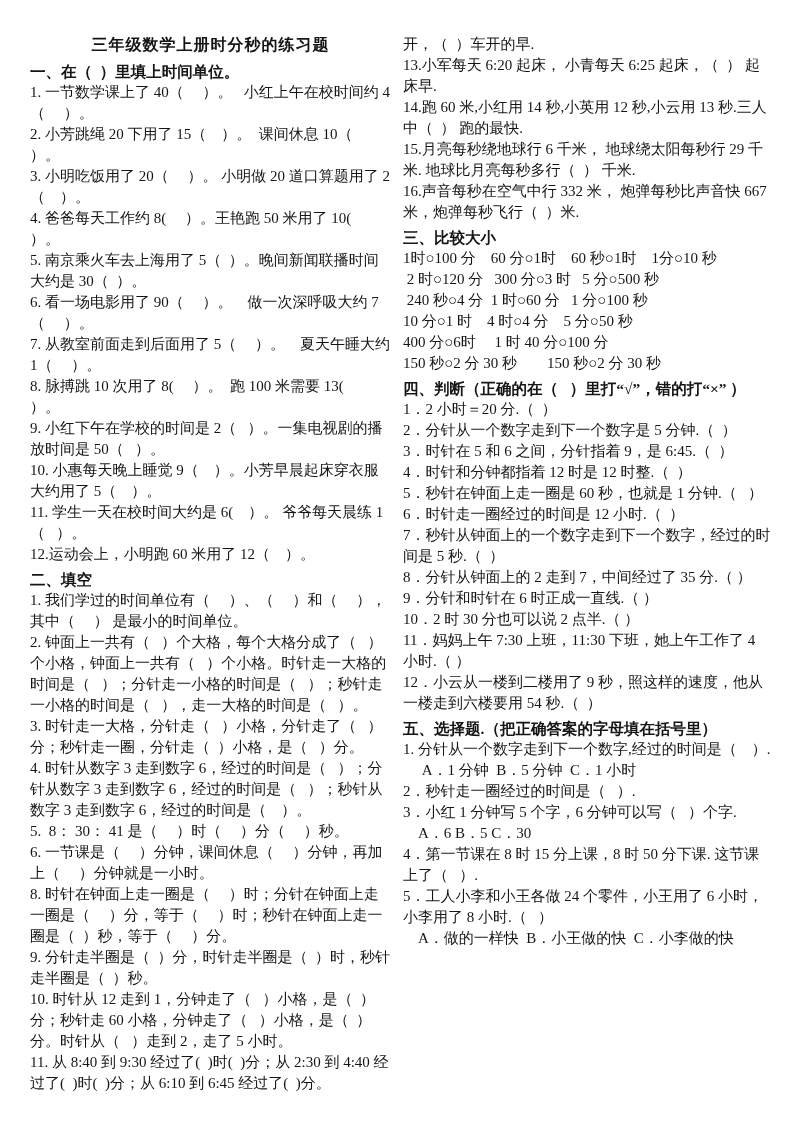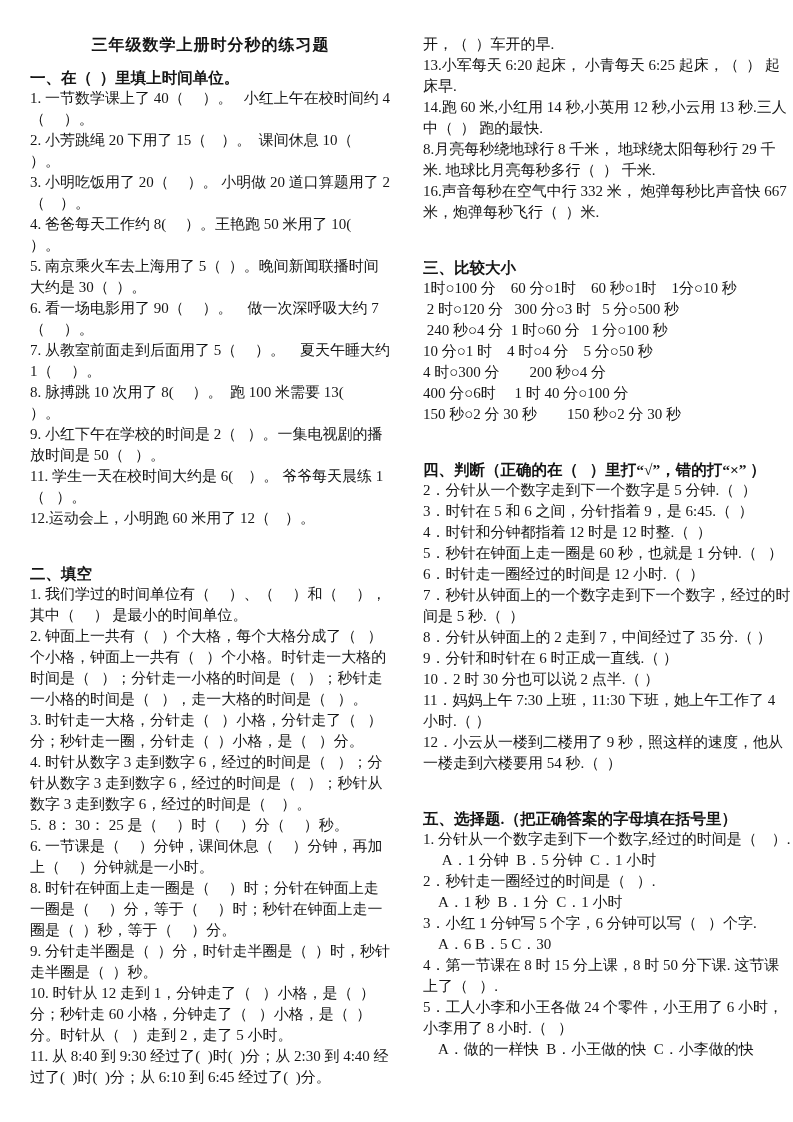--- a/index.html
+++ b/index.html
@@ -8,21 +8,21 @@
     background: #ffffff;
   }
   .page {
     position: relative;
     width: 793px;
     height: 1122px;
     box-sizing: border-box;
     background: #ffffff;
     padding: 34px 22px 16px 30px;
     display: flex;
-    gap: 32px;
+    gap: 12px;
     overflow: hidden;
     font-family: "Liberation Serif", "DejaVu Serif", serif;
     font-size: 15px;
     line-height: 21px;
     color: #151515;
   }
   .col {
     box-sizing: border-box;
   }
   .col-left  { width: 361px; flex: 0 0 361px; }
@@ -33,84 +33,84 @@
   }
   .block.title {
     text-align: center;
     font-weight: bold;
     font-size: 16px;
     letter-spacing: 1px;
   }
   .block.h {
     font-weight: bold;
     font-size: 15.5px;
-    margin-top: 34px;
+    margin-top: 4px;
   }
-  .block.title + .block.h { margin-top: 12px; }
+  .block.title + .block.h { margin-top: 6px; }
 </style>
 </head>
 <body>
 
 <div class="page">
   <div class="col col-left">
       <div class="block title">三年级数学上册时分秒的练习题</div>
       <div class="block h">一、在（  ）里填上时间单位。</div>
       <div class="block p">1. 一节数学课上了 40（     ）。   小红上午在校时间约 4（     ）。</div>
       <div class="block p">2. 小芳跳绳 20 下用了 15（    ）。  课间休息 10（     ）。</div>
       <div class="block p">3. 小明吃饭用了 20（     ）。 小明做 20 道口算题用了 2（    ）。</div>
       <div class="block p">4. 爸爸每天工作约 8(     ）。王艳跑 50 米用了 10(    ）。</div>
       <div class="block p">5. 南京乘火车去上海用了 5（  ）。晚间新闻联播时间大约是 30（  ）。</div>
       <div class="block p">6. 看一场电影用了 90（     ）。    做一次深呼吸大约 7（     ）。</div>
       <div class="block p">7. 从教室前面走到后面用了 5（     ）。    夏天午睡大约 1（     ）。</div>
       <div class="block p">8. 脉搏跳 10 次用了 8(     ）。  跑 100 米需要 13(     ）。</div>
       <div class="block p">9. 小红下午在学校的时间是 2（   ）。一集电视剧的播放时间是 50（   ）。</div>
+      <div class="block p">10. 小惠每天晚上睡觉 9（    ）。小芳早晨起床穿衣服大约用了 5（    ）。</div>
       <div class="block p">11. 学生一天在校时间大约是 6(    ）。 爷爷每天晨练 1（   ）。</div>
       <div class="block p">12.运动会上，小明跑 60 米用了 12（    ）。</div>
       <div class="block h">二、填空</div>
       <div class="block p">1. 我们学过的时间单位有（     ）、（     ）和（     ），其中（     ） 是最小的时间单位。</div>
       <div class="block p">2. 钟面上一共有（   ）个大格，每个大格分成了（   ）个小格，钟面上一共有（   ）个小格。时针走一大格的时间是（   ）；分针走一小格的时间是（   ）；秒针走一小格的时间是（   ），走一大格的时间是（   ）。</div>
       <div class="block p">3. 时针走一大格，分针走（   ）小格，分针走了（   ）分；秒针走一圈，分针走（  ）小格，是（   ）分。</div>
       <div class="block p">4. 时针从数字 3 走到数字 6，经过的时间是（   ）；分针从数字 3 走到数字 6，经过的时间是（   ）；秒针从数字 3 走到数字 6，经过的时间是（    ）。</div>
-      <div class="block p">5.  8： 30： 25 是（     ）时（     ）分（     ）秒。</div>
+      <div class="block p">5.  8： 30： 41 是（     ）时（     ）分（     ）秒。</div>
       <div class="block p">6. 一节课是（     ）分钟，课间休息（     ）分钟，再加上（     ）分钟就是一小时。</div>
       <div class="block p">8. 时针在钟面上走一圈是（     ）时；分针在钟面上走一圈是（     ）分，等于（     ）时；秒针在钟面上走一圈是（  ）秒，等于（     ）分。</div>
       <div class="block p">9. 分针走半圈是（  ）分，时针走半圈是（  ）时，秒针走半圈是（  ）秒。</div>
       <div class="block p">10. 时针从 12 走到 1，分钟走了（   ）小格，是（  ）分；秒针走 60 小格，分钟走了（   ）小格，是（  ）分。时针从（   ）走到 2，走了 5 小时。</div>
       <div class="block p">11. 从 8:40 到 9:30 经过了(  )时(  )分；从 2:30 到 4:40 经过了(  )时(  )分；从 6:10 到 6:45 经过了(  )分。</div>
     </div>
   <div class="col col-right">
       <div class="block p">开，（  ）车开的早.</div>
       <div class="block p">13.小军每天 6:20 起床， 小青每天 6:25 起床，（  ） 起床早.</div>
       <div class="block p">14.跑 60 米,小红用 14 秒,小英用 12 秒,小云用 13 秒.三人中（  ） 跑的最快.</div>
-      <div class="block p">8.月亮每秒绕地球行 8 千米， 地球绕太阳每秒行 29 千米. 地球比月亮每秒多行（  ） 千米.</div>
+      <div class="block p">15.月亮每秒绕地球行 6 千米， 地球绕太阳每秒行 29 千米. 地球比月亮每秒多行（  ） 千米.</div>
       <div class="block p">16.声音每秒在空气中行 332 米， 炮弹每秒比声音快 667 米，炮弹每秒飞行（  ）米.</div>
       <div class="block h">三、比较大小</div>
       <div class="block p">1时○100 分    60 分○1时    60 秒○1时    1分○10 秒</div>
       <div class="block p"> 2 时○120 分   300 分○3 时   5 分○500 秒</div>
       <div class="block p"> 240 秒○4 分  1 时○60 分   1 分○100 秒</div>
       <div class="block p">10 分○1 时    4 时○4 分    5 分○50 秒</div>
-      <div class="block p">4 时○300 分        200 秒○4 分</div>
       <div class="block p">400 分○6时     1 时 40 分○100 分</div>
       <div class="block p">150 秒○2 分 30 秒        150 秒○2 分 30 秒</div>
       <div class="block h">四、判断（正确的在（   ）里打“√”，错的打“×” ）</div>
+      <div class="block p">1．2 小时＝20 分.（  ）</div>
       <div class="block p">2．分针从一个数字走到下一个数字是 5 分钟.（  ）</div>
       <div class="block p">3．时针在 5 和 6 之间，分针指着 9，是 6:45.（  ）</div>
       <div class="block p">4．时针和分钟都指着 12 时是 12 时整.（  ）</div>
       <div class="block p">5．秒针在钟面上走一圈是 60 秒，也就是 1 分钟.（   ）</div>
       <div class="block p">6．时针走一圈经过的时间是 12 小时.（  ）</div>
       <div class="block p">7．秒针从钟面上的一个数字走到下一个数字，经过的时间是 5 秒.（  ）</div>
       <div class="block p">8．分针从钟面上的 2 走到 7，中间经过了 35 分.（ ）</div>
       <div class="block p">9．分针和时针在 6 时正成一直线.（ ）</div>
       <div class="block p">10．2 时 30 分也可以说 2 点半.（ ）</div>
       <div class="block p">11．妈妈上午 7:30 上班，11:30 下班，她上午工作了 4 小时.（ ）</div>
       <div class="block p">12．小云从一楼到二楼用了 9 秒，照这样的速度，他从一楼走到六楼要用 54 秒.（  ）</div>
       <div class="block h">五、选择题.（把正确答案的字母填在括号里）</div>
       <div class="block p">1. 分针从一个数字走到下一个数字,经过的时间是（    ）.</div>
       <div class="block p">     A．1 分钟  B．5 分钟  C．1 小时</div>
       <div class="block p">2．秒针走一圈经过的时间是（   ）.</div>
-      <div class="block p">    A．1 秒  B．1 分  C．1 小时</div>
       <div class="block p">3．小红 1 分钟写 5 个字，6 分钟可以写（   ）个字.</div>
       <div class="block p">    A．6 B．5 C．30</div>
       <div class="block p">4．第一节课在 8 时 15 分上课，8 时 50 分下课. 这节课上了（   ）.</div>
       <div class="block p">5．工人小李和小王各做 24 个零件，小王用了 6 小时，小李用了 8 小时.（   ）</div>
       <div class="block p">    A．做的一样快  B．小王做的快  C．小李做的快</div>
     </div>
 </div>
 
 </body></html>

